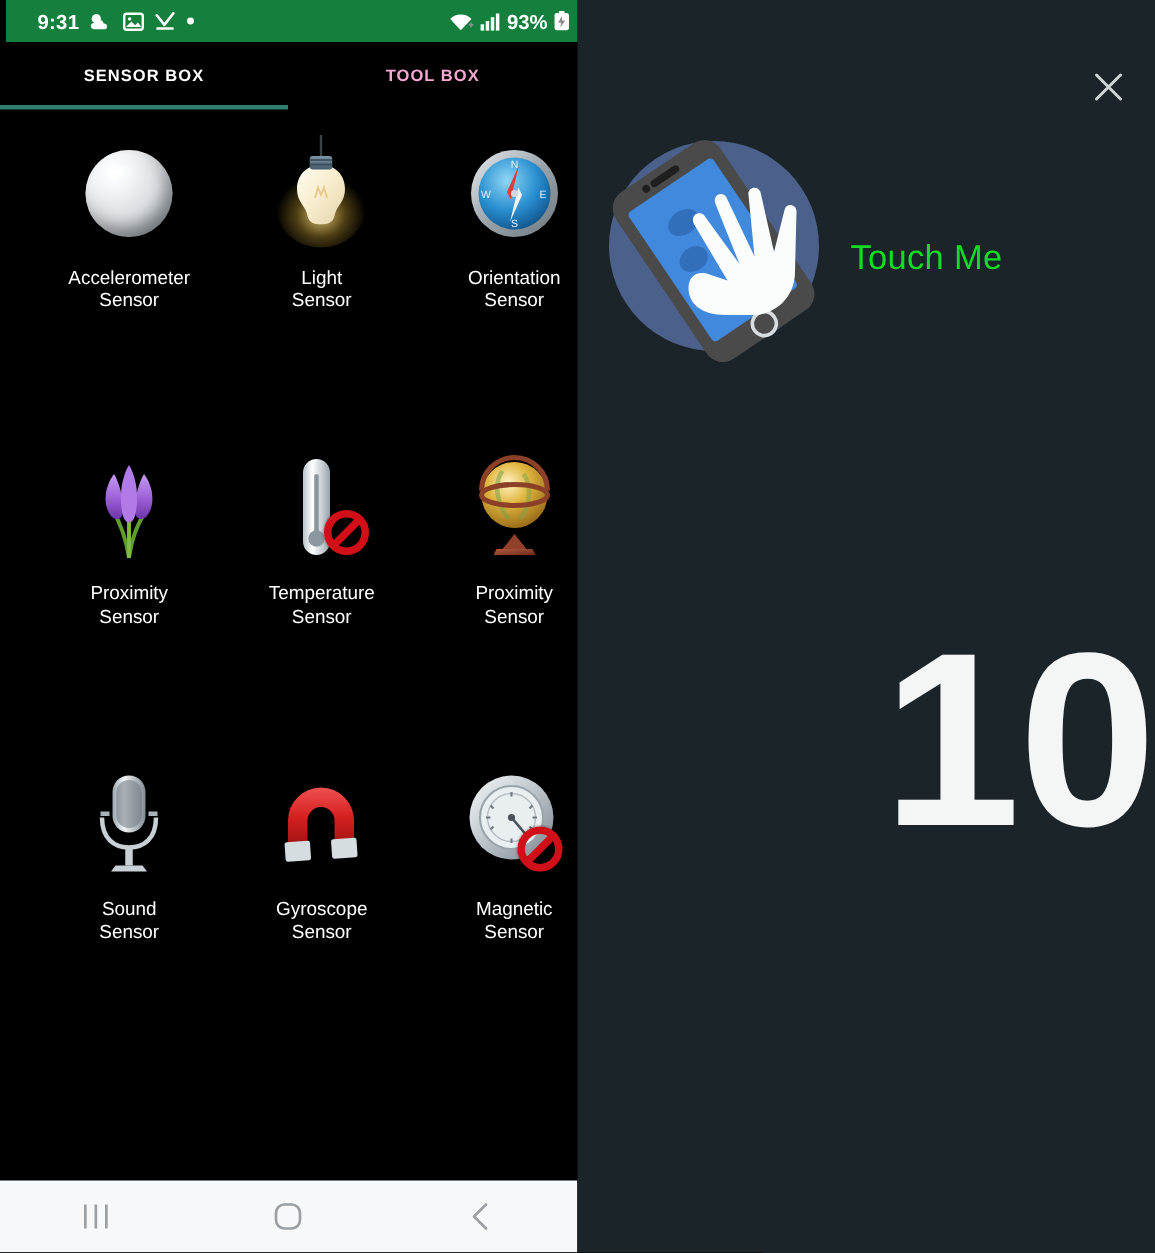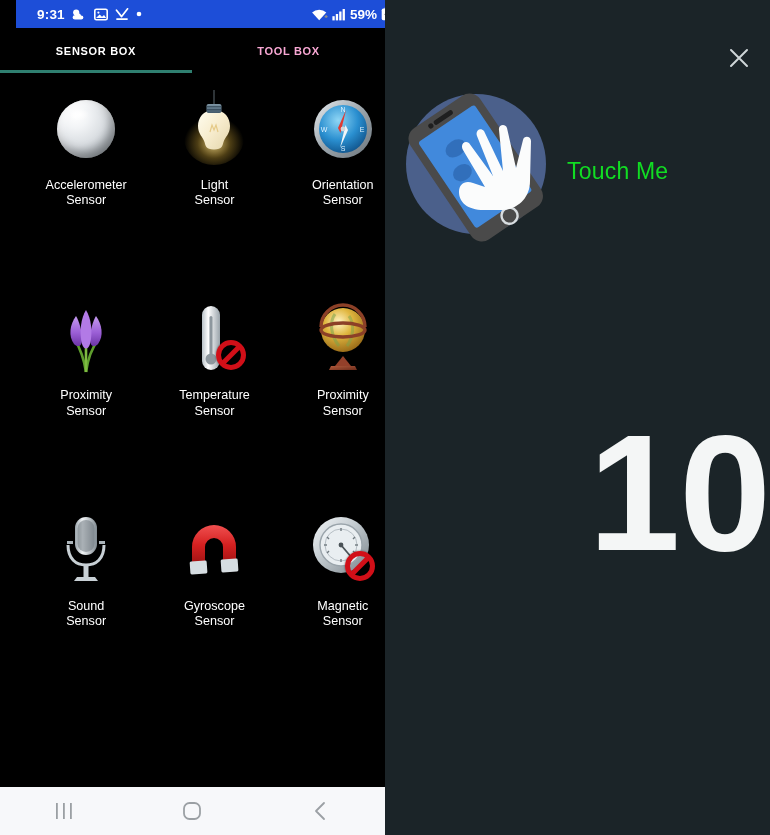--- a/index.html
+++ b/index.html
@@ -9,22 +9,22 @@
   #root { position:relative; width:770px; height:835px; }
 
   
   #left-panel {
     position:absolute; left:0; top:0; width:385px; height:835px;
     background:#000; overflow:hidden;
   }
 
   
   #status-bar {
-    position:absolute; left:16px; top:0; width:385px; height:28px;
-    background:#1d4ed8; display:flex; align-items:center;
+    position:absolute; left:4px; top:0; width:385px; height:28px;
+    background:#15803d; display:flex; align-items:center;
     padding:0 9px 0 21px; color:#fff;
   }
   #status-left { display:flex; align-items:center; gap:7px; flex:1; }
   #status-right { display:flex; align-items:center; gap:4px; }
   .status-time { font-size:13.5px; font-weight:bold; letter-spacing:.2px; color:#ffffff; }
   .status-pct { font-size:13.5px; font-weight:bold; color:#ffffff; }
   .sicon { display:block; }
 
   
   #tab-bar { position:absolute; left:0; top:28px; width:385px; height:46px; background:#000; }
@@ -125,21 +125,21 @@
         <svg class="sicon" width="17" height="13" viewBox="0 0 17 13">
           <path d="M8.2 12.2 L1.1 4.6 A10 10 0 0 1 15.3 4.6 Z" fill="#ffffff"></path>
           <path d="M13.6 8.6 h3.0 M15.1 7.1 v3.0" stroke="#8c8c8c" stroke-width="1.2"></path>
         </svg>
         <svg class="sicon" width="14" height="13" viewBox="0 0 14 13">
           <rect x="0.4" y="8.2" width="2.3" height="4.2" fill="#ffffff"></rect>
           <rect x="3.8" y="6" width="2.3" height="6.4" fill="#ffffff"></rect>
           <rect x="7.2" y="3.5" width="2.3" height="8.9" fill="#ffffff"></rect>
           <rect x="10.6" y="1" width="2.3" height="11.4" fill="#ffffff"></rect>
         </svg>
-        <span class="status-pct">59%</span>
+        <span class="status-pct">93%</span>
         <svg class="sicon" width="11" height="14" viewBox="0 0 11 14">
           <rect x="0.7" y="1.6" width="9.6" height="11.6" rx="1.6" fill="#ffffff"></rect>
           <rect x="3.6" y="0.4" width="3.8" height="1.6" rx="0.6" fill="#ffffff"></rect>
           <path d="M5.5 3.6 L3.1 8.1 h2 l-0.6 3.2 L7.9 6.6 h-2.1 Z" fill="#8c8c8c"></path>
         </svg>
       </div>
     </div>
 
     <div id="tab-bar">
       <div class="tab sel">SENSOR BOX</div>

